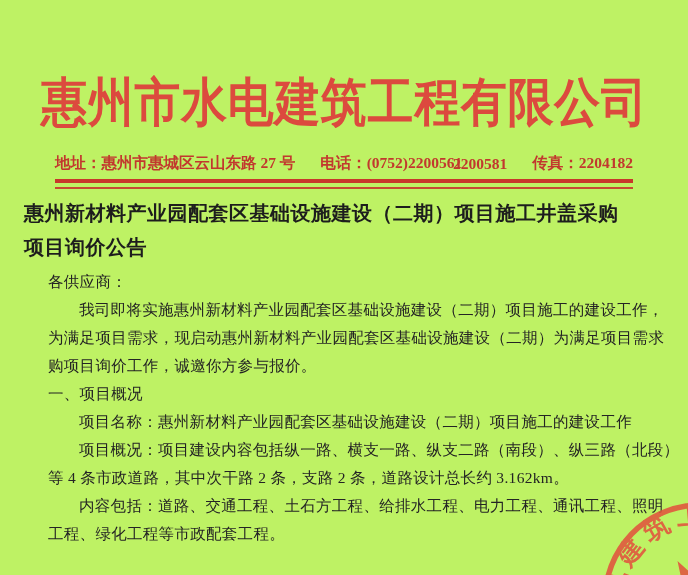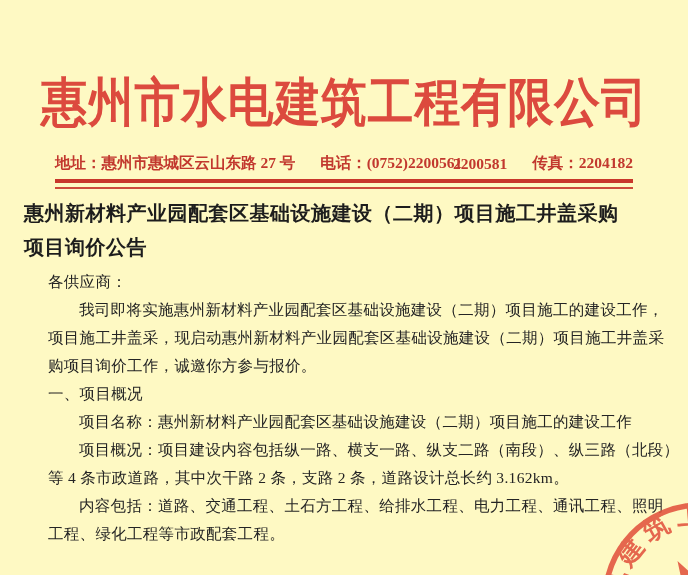--- a/index.html
+++ b/index.html
@@ -4,21 +4,21 @@
 <style>
   html,body{margin:0;padding:0;}
   body{
     width:688px;height:575px;
     background:#eef1f3;
     font-family:"Liberation Serif","DejaVu Serif",serif;
   }
   .page{
     position:relative;
     width:688px;height:575px;
-    background:#fef9c3;
+    background:#bef264;
     overflow:hidden;
     color:#262626;
   }
   
   .company-name{
     position:absolute;
     top:68px;left:0;right:0;
     margin:0;
     text-align:center;
     font-size:52px;
@@ -95,21 +95,21 @@
   <div class="rule rule-thin"></div>
 
   <h2 class="doc-title">
     <span>惠州新材料产业园配套区基础设施建设（二期）项目施工井盖采购</span><br>
     <span>项目询价公告</span>
   </h2>
 
   <div class="doc-body">
     <div class="line">各供应商：</div>
     <div class="line indent">我司即将实施惠州新材料产业园配套区基础设施建设（二期）项目施工的建设工作，</div>
-    <div class="line">项目施工井盖采，现启动惠州新材料产业园配套区基础设施建设（二期）项目施工井盖采</div>
+    <div class="line">为满足项目需求，现启动惠州新材料产业园配套区基础设施建设（二期）为满足项目需求</div>
     <div class="line">购项目询价工作，诚邀你方参与报价。</div>
     <div class="line">一、项目概况</div>
     <div class="line indent">项目名称：惠州新材料产业园配套区基础设施建设（二期）项目施工的建设工作</div>
     <div class="line indent">项目概况：项目建设内容包括纵一路、横支一路、纵支二路（南段）、纵三路（北段）</div>
     <div class="line">等 4 条市政道路，其中次干路 2 条，支路 2 条，道路设计总长约 3.162km。</div>
     <div class="line indent">内容包括：道路、交通工程、土石方工程、给排水工程、电力工程、通讯工程、照明</div>
     <div class="line">工程、绿化工程等市政配套工程。</div>
   </div>
 
   <svg class="seal" viewBox="0 0 260 260" xmlns="http://www.w3.org/2000/svg">

